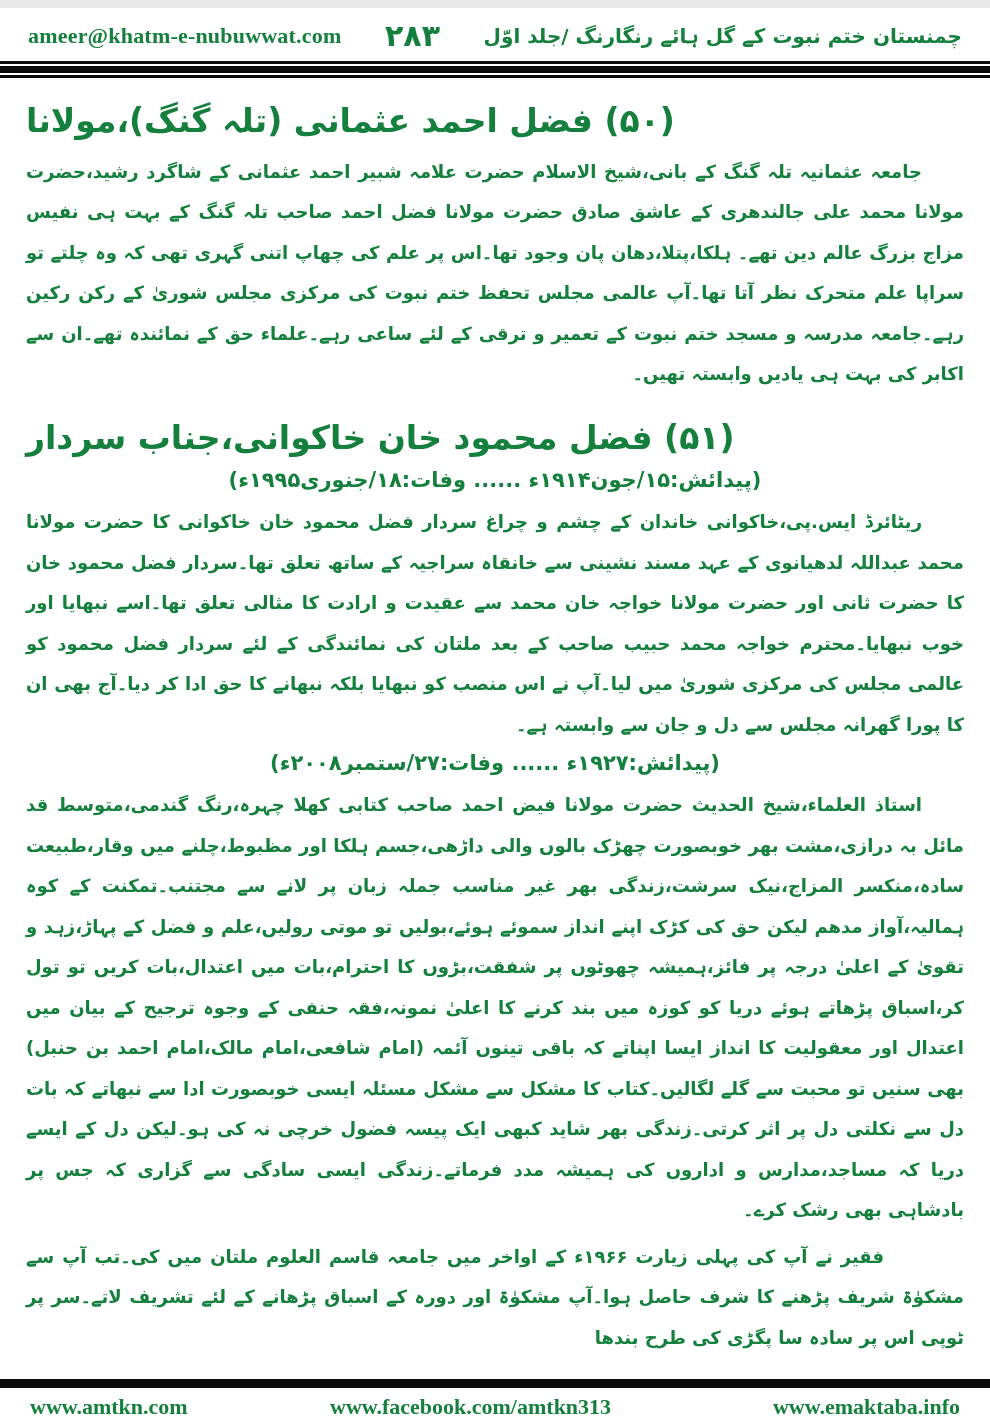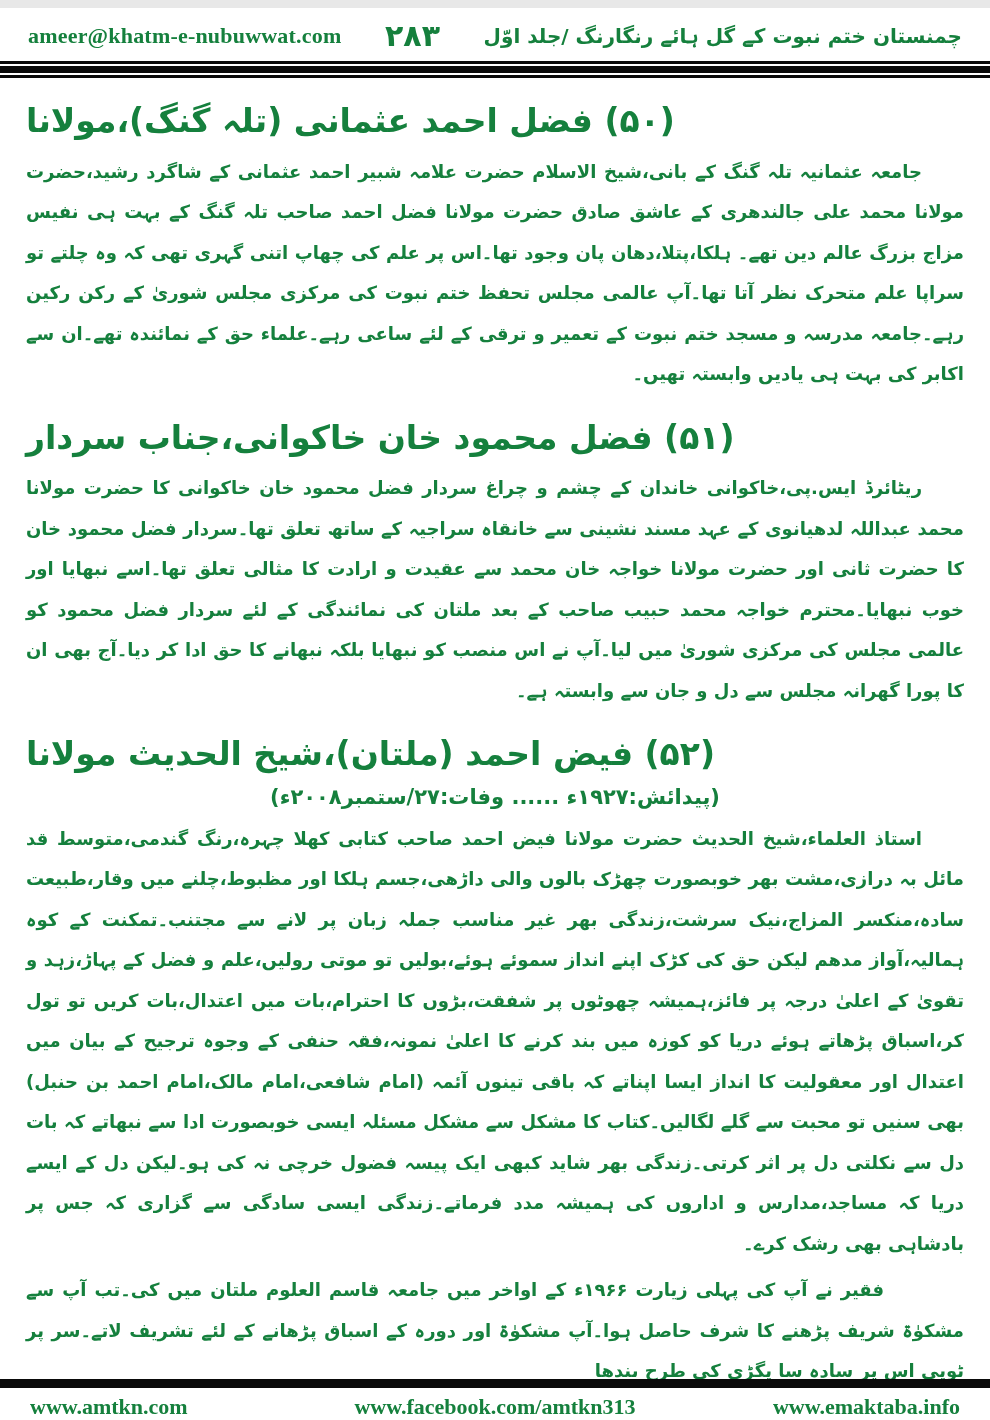--- a/index.html
+++ b/index.html
@@ -66,21 +66,21 @@
     position:absolute;bottom:0;left:0;right:0;
   }
   .footer-bar{height:9px;background:#0a0a0a;}
   .footer-links{
     direction:ltr;
     display:flex;justify-content:space-between;align-items:center;
     padding:6px 30px 8px 30px;
     font-family:"Liberation Serif",serif;
     font-weight:bold;font-size:22px;
   }
-  .footer-links .mid{flex:1;text-align:center;}
+  .footer-links .mid{flex:1;text-align:left;}
   .footer-links .left{width:300px;text-align:left;}
   .footer-links .right{width:300px;text-align:right;}
 </style>
 </head>
 <body>
 
 <div class="page">
 
   <div class="page-header">
     <span class="header-email">ameer@khatm-e-nubuwwat.com</span>
@@ -96,25 +96,25 @@
 
   <div class="content">
 
     <section>
       <h2 class="entry-heading">(۵۰) فضل احمد عثمانی (تلہ گنگ)،مولانا</h2>
       <p class="entry-body">جامعہ عثمانیہ تلہ گنگ کے بانی،شیخ الاسلام حضرت علامہ شبیر احمد عثمانی کے شاگرد رشید،حضرت مولانا محمد علی جالندھری کے عاشق صادق حضرت مولانا فضل احمد صاحب تلہ گنگ کے بہت ہی نفیس مزاج بزرگ عالم دین تھے۔ ہلکا،پتلا،دھان پان وجود تھا۔اس پر علم کی چھاپ اتنی گہری تھی کہ وہ چلتے تو سراپا علم متحرک نظر آتا تھا۔آپ عالمی مجلس تحفظ ختم نبوت کی مرکزی مجلس شوریٰ کے رکن رکین رہے۔جامعہ مدرسہ و مسجد ختم نبوت کے تعمیر و ترقی کے لئے ساعی رہے۔علماء حق کے نمائندہ تھے۔ان سے اکابر کی بہت ہی یادیں وابستہ تھیں۔</p>
     </section>
 
     <section>
       <h2 class="entry-heading">(۵۱) فضل محمود خان خاکوانی،جناب سردار</h2>
+      <div class="entry-dates">(پیدائش:۱۵/جون۱۹۱۴ء ...... وفات:۱۸/جنوری۱۹۹۵ء)</div>
       <p class="entry-body">ریٹائرڈ ایس.پی،خاکوانی خاندان کے چشم و چراغ سردار فضل محمود خان خاکوانی کا حضرت مولانا محمد عبداللہ لدھیانوی کے عہد مسند نشینی سے خانقاہ سراجیہ کے ساتھ تعلق تھا۔سردار فضل محمود خان کا حضرت ثانی اور حضرت مولانا خواجہ خان محمد سے عقیدت و ارادت کا مثالی تعلق تھا۔اسے نبھایا اور خوب نبھایا۔محترم خواجہ محمد حبیب صاحب کے بعد ملتان کی نمائندگی کے لئے سردار فضل محمود کو عالمی مجلس کی مرکزی شوریٰ میں لیا۔آپ نے اس منصب کو نبھایا بلکہ نبھانے کا حق ادا کر دیا۔آج بھی ان کا پورا گھرانہ مجلس سے دل و جان سے وابستہ ہے۔</p>
     </section>
 
     <section>
-      <h2 class="entry-heading">(۵۲) فیض احمد (ملتان)،شیخ الحدیث مولانا</h2>
       <div class="entry-dates">(پیدائش:۱۹۲۷ء ...... وفات:۲۷/ستمبر۲۰۰۸ء)</div>
       <p class="entry-body">استاذ العلماء،شیخ الحدیث حضرت مولانا فیض احمد صاحب کتابی کھلا چہرہ،رنگ گندمی،متوسط قد مائل بہ درازی،مشت بھر خوبصورت چھڑک بالوں والی داڑھی،جسم ہلکا اور مظبوط،چلنے میں وقار،طبیعت سادہ،منکسر المزاج،نیک سرشت،زندگی بھر غیر مناسب جملہ زبان پر لانے سے مجتنب۔تمکنت کے کوہ ہمالیہ،آواز مدھم لیکن حق کی کڑک اپنے انداز سموئے ہوئے،بولیں تو موتی رولیں،علم و فضل کے پہاڑ،زہد و تقویٰ کے اعلیٰ درجہ پر فائز،ہمیشہ چھوٹوں پر شفقت،بڑوں کا احترام،بات میں اعتدال،بات کریں تو تول کر،اسباق پڑھاتے ہوئے دریا کو کوزہ میں بند کرنے کا اعلیٰ نمونہ،فقہ حنفی کے وجوہ ترجیح کے بیان میں اعتدال اور معقولیت کا انداز ایسا اپناتے کہ باقی تینوں آئمہ (امام شافعی،امام مالک،امام احمد بن حنبل) بھی سنیں تو محبت سے گلے لگالیں۔کتاب کا مشکل سے مشکل مسئلہ ایسی خوبصورت ادا سے نبھاتے کہ بات دل سے نکلتی دل پر اثر کرتی۔زندگی بھر شاید کبھی ایک پیسہ فضول خرچی نہ کی ہو۔لیکن دل کے ایسے دریا کہ مساجد،مدارس و اداروں کی ہمیشہ مدد فرماتے۔زندگی ایسی سادگی سے گزاری کہ جس پر بادشاہی بھی رشک کرے۔</p>
       <p class="entry-body second">فقیر نے آپ کی پہلی زیارت ۱۹۶۶ء کے اواخر میں جامعہ قاسم العلوم ملتان میں کی۔تب آپ سے مشکوٰۃ شریف پڑھنے کا شرف حاصل ہوا۔آپ مشکوٰۃ اور دورہ کے اسباق پڑھانے کے لئے تشریف لاتے۔سر پر ٹوپی اس پر سادہ سا پگڑی کی طرح بندھا</p>
     </section>
 
   </div>
 
   <div class="page-footer">
     <div class="footer-bar"></div>
     <div class="footer-links">

